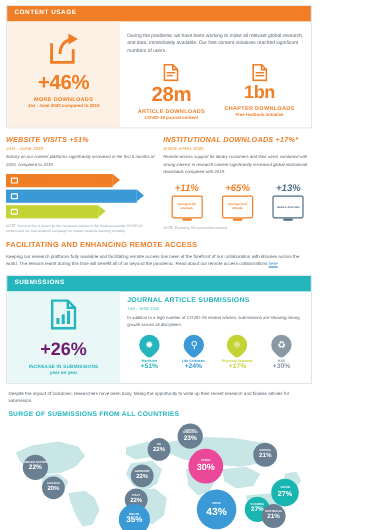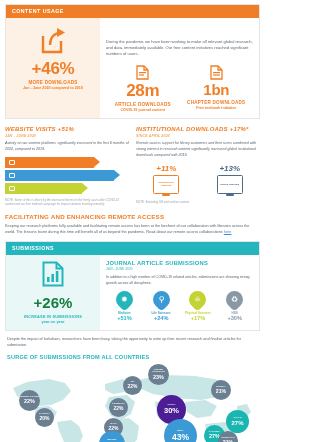--- a/index.html
+++ b/index.html
@@ -21,21 +21,21 @@
   .band.teal   { background: #25b6bd; }
 
   .card { border: 1px solid #e2e6ea; }
 
   
   .cu-body { display: flex; background: #fff; }
   .cu-left {
     width: 94px; background: #fdf0e4; padding: 6px 4px 7px;
     display: flex; flex-direction: column; align-items: center; justify-content: flex-start;
   }
-  .cu-right { flex: 1; padding: 21px 6px 6px; }
+  .cu-right { flex: 1; padding: 9px 6px 6px; }
   .intro { font-size: 4.1px; line-height: 1.55; color: #5a6670; }
 
   .big-orange { color: #f07e26; font-weight: bold; }
   .stat-num { font-size: 17px; line-height: 1; letter-spacing: -.3px; }
   .stat-num.sm { font-size: 15px; }
   .stat-lbl { font-size: 4.6px; font-weight: bold; letter-spacing: .25px; margin-top: 3px; }
   .stat-sub { font-size: 3.7px; font-weight: bold; margin-top: 1.5px; }
 
   .dl-row { display: flex; margin-top: 7px; }
   .dl-col { flex: 1; text-align: center; }
@@ -96,21 +96,21 @@
   .lnk { color: #3b8fd4; text-decoration: underline; }
 
   
   .sub-wrap { margin-top: 6px; }
   .sub-body { display: flex; background: #fff; }
   .sub-left {
     width: 94px; background: #e9f7f7; padding: 6px 4px;
     display: flex; flex-direction: column; align-items: center; text-align: center;
   }
   .sub-right { flex: 1; padding: 5px 6px 4px; }
-  .teal-num { color: #15803d; font-size: 15px; font-weight: bold; line-height: 1; }
+  .teal-num { color: #701a75; font-size: 15px; font-weight: bold; line-height: 1; }
   .teal-lbl { color: #25b6bd; font-size: 3.9px; font-weight: bold; margin-top: 4px; letter-spacing:.2px;}
   .teal-sub { color: #25b6bd; font-size: 3.9px; font-weight: bold; }
   .h-teal { color: #25b6bd; font-size: 5.8px; font-weight: bold; letter-spacing: .2px; }
   .h-teal-sub { color: #7fd0d4; font-size: 3.3px; font-weight: bold; margin-top: 1.5px; }
 
   .disc-row { display: flex; margin-top: 5px; }
   .disc { flex: 1; text-align: center; }
   .pin {
     width: 17px; height: 17px; border-radius: 50% 50% 50% 4px;
     transform: rotate(-45deg); margin: 0 auto 2.5px;
@@ -225,20 +225,25 @@
 
     <div class="mid-col">
       <div class="h-orange">INSTITUTIONAL DOWNLOADS +17%*</div>
       <div class="h-sub">SINCE APRIL 2020</div>
       <div class="p-sm">Remote access support for library customers and their users combined with strong interest in research content significantly increased global institutional downloads compared with 2019.</div>
 
       <div class="inst-row" id="inst-row">
           <div class="inst">
             <div class="inst-val" style="color: rgb(240, 126, 38);">+11%</div>
             <div class="mon">SpringerLink Journals</div>
+            <div class="stand"></div>
+          </div>
+          <div class="inst">
+            <div class="inst-val" style="color: rgb(240, 126, 38);">+65%</div>
+            <div class="mon">SpringerLink eBooks</div>
             <div class="stand"></div>
           </div>
           <div class="inst">
             <div class="inst-val" style="color: rgb(77, 107, 134);">+13%</div>
             <div class="mon blue">Nature Journals</div>
             <div class="stand blue"></div>
           </div>
         </div>
 
       <div class="foot-note">NOTE: Excluding SN and archive content.</div>
@@ -353,21 +358,21 @@
           <span class="bv" style="font-size: 5.46px;">23%</span>
         </div>
         <div class="bub" style="width: 19px; height: 19px; left: 99px; top: 56px; background: rgb(107, 127, 147);">
           <span class="bn">ITALY</span>
           <span class="bv" style="font-size: 4.94px;">22%</span>
         </div>
         <div class="bub" style="width: 20px; height: 20px; left: 206px; top: 18px; background: rgb(107, 127, 147);">
           <span class="bn">RUSSIA</span>
           <span class="bv" style="font-size: 5.2px;">21%</span>
         </div>
-        <div class="bub" style="width: 29px; height: 29px; left: 152px; top: 33px; background: #4c1d95;">
+        <div class="bub" style="width: 29px; height: 29px; left: 152px; top: 23px; background: #ec4899;">
           <span class="bn">CHINA</span>
           <span class="bv" style="font-size: 7.54px;">30%</span>
         </div>
         <div class="bub" style="width: 23px; height: 23px; left: 221px; top: 48px; background: rgb(25, 181, 176);">
           <span class="bn">JAPAN</span>
           <span class="bv" style="font-size: 5.98px;">27%</span>
         </div>
         <div class="bub" style="width: 21px; height: 21px; left: 199px; top: 63px; background: rgb(25, 181, 176);">
           <span class="bn">S KOREA</span>
           <span class="bv" style="font-size: 5.46px;">27%</span>

